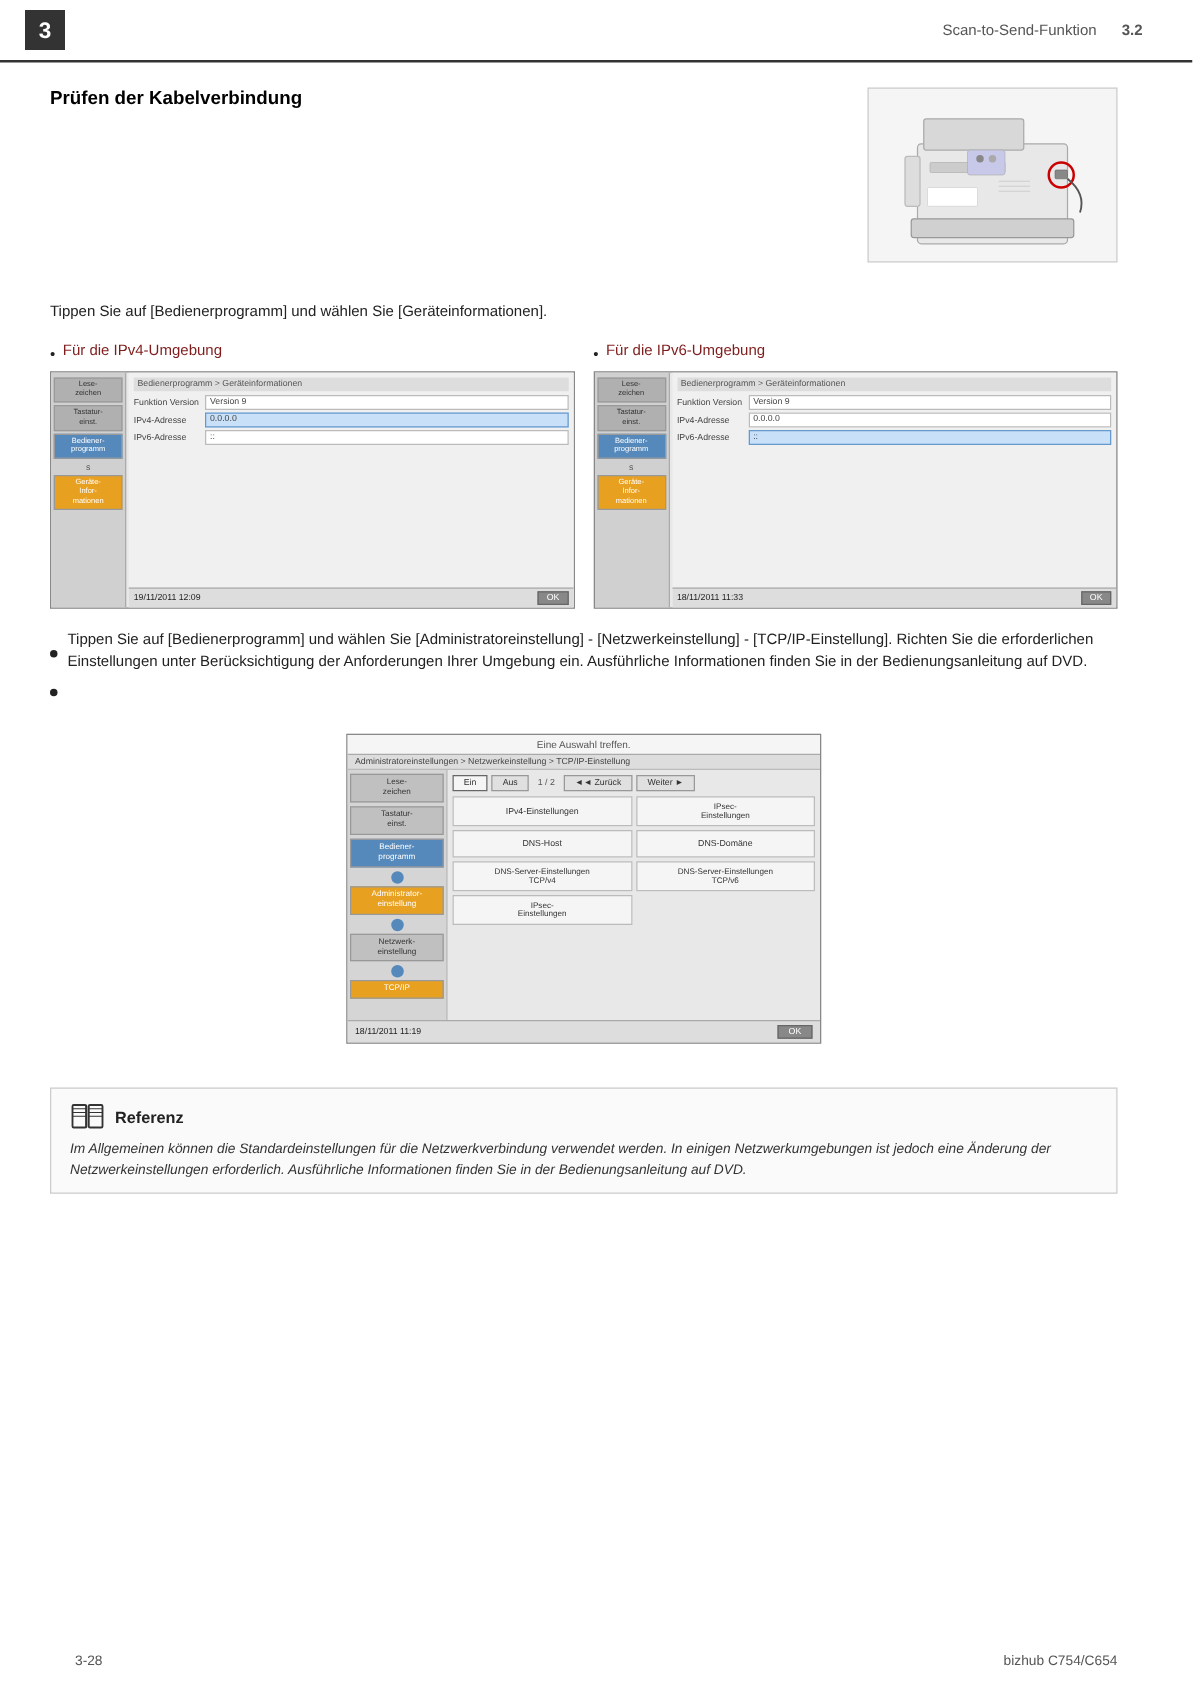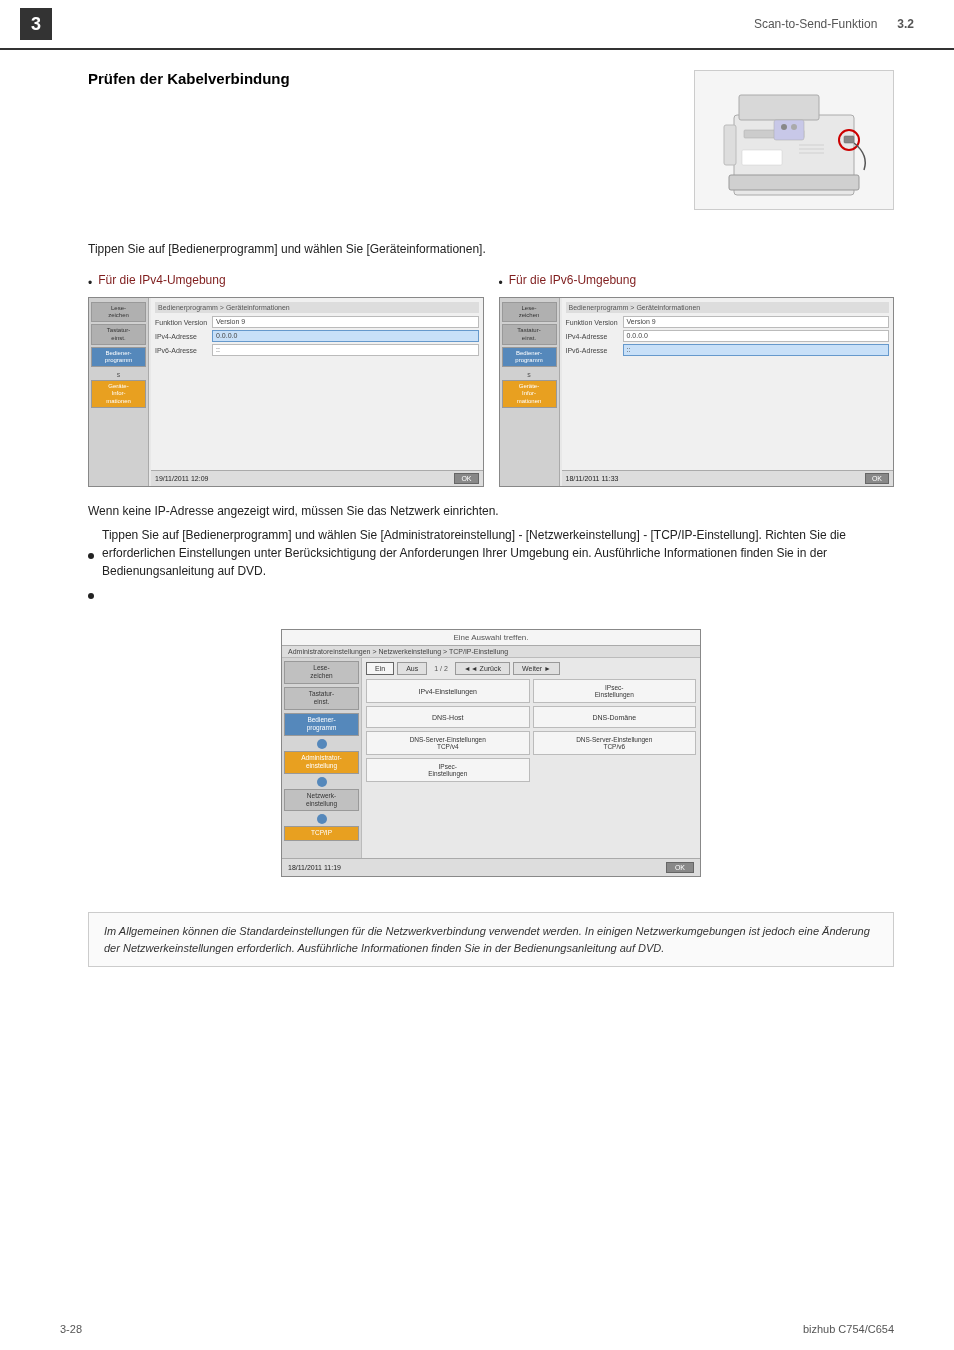--- a/index.html
+++ b/index.html
@@ -50,21 +50,21 @@
       color: #555;
     }
     .header-page {
       font-size: 12px;
       color: #555;
       font-weight: bold;
     }
 
     
     .content {
-      padding: 20px 60px 20px 88px;
+      padding: 20px 60px 20px 40px;
     }
 
     
     .section-title {
       font-size: 15px;
       font-weight: bold;
       margin-bottom: 10px;
       color: #000;
     }
 
@@ -218,21 +218,21 @@
       color: #fff;
       padding: 1px 6px;
       font-size: 7px;
       border: 1px solid #666;
     }
 
     
     .large-screen {
       border: 1px solid #888;
       background: #e8e8e8;
-      width: 420px;
+      width: 380px;
       margin: 15px auto;
       font-size: 9px;
       overflow: hidden;
       position: relative;
     }
     .ls-header {
       background: #f5f5f5;
       border-bottom: 1px solid #aaa;
       padding: 3px 6px;
       font-size: 8px;
@@ -529,21 +529,20 @@
             </div>
           </div>
           <div class="screen-footer">
             <span>18/11/2011  11:33</span>
             <span class="screen-ok-btn">OK</span>
           </div>
         </div>
       </div>
     </div>
 
-    <p class="section-text">Wenn keine IP-Adresse angezeigt wird, müssen Sie das Netzwerk einrichten.</p>
 
     <div class="inline-bullet">
       <span class="dot"></span>
       <span>Tippen Sie auf [Bedienerprogramm] und wählen Sie [Administratoreinstellung] - [Netzwerkeinstellung] - [TCP/IP-Einstellung]. Richten Sie die erforderlichen Einstellungen unter Berücksichtigung der Anforderungen Ihrer Umgebung ein. Ausführliche Informationen finden Sie in der Bedienungsanleitung auf DVD.</span>
     </div>
     <div class="inline-bullet">
       <span class="dot"></span>
     </div>
 
     <div style="display:flex;justify-content:center;margin:15px 0;">
@@ -585,20 +584,37 @@
           </div>
         </div>
         <div class="ls-footer">
           <span>18/11/2011  11:19</span>
           <span class="ls-ok-btn">OK</span>
         </div>
       </div>
     </div>
 
     <div class="referenz-box">
+      <div class="referenz-header">
+        <div class="referenz-icon">
+
+          <svg width="28" height="24" viewBox="0 0 28 24">
+            <rect x="2" y="3" width="11" height="18" rx="1" fill="none" stroke="#333" stroke-width="1.5"></rect>
+            <rect x="15" y="3" width="11" height="18" rx="1" fill="none" stroke="#333" stroke-width="1.5"></rect>
+            <line x1="13" y1="3" x2="13" y2="21" stroke="#333" stroke-width="1.5"></line>
+            <line x1="2" y1="6" x2="13" y2="6" stroke="#333" stroke-width="0.8"></line>
+            <line x1="2" y1="9" x2="13" y2="9" stroke="#333" stroke-width="0.8"></line>
+            <line x1="2" y1="12" x2="13" y2="12" stroke="#333" stroke-width="0.8"></line>
+            <line x1="15" y1="6" x2="26" y2="6" stroke="#333" stroke-width="0.8"></line>
+            <line x1="15" y1="9" x2="26" y2="9" stroke="#333" stroke-width="0.8"></line>
+            <line x1="15" y1="12" x2="26" y2="12" stroke="#333" stroke-width="0.8"></line>
+          </svg>
+        </div>
+        <span class="referenz-title">Referenz</span>
+      </div>
       <p class="referenz-text">Im Allgemeinen können die Standardeinstellungen für die Netzwerkverbindung verwendet werden. In einigen Netzwerkumgebungen ist jedoch eine Änderung der Netzwerkeinstellungen erforderlich. Ausführliche Informationen finden Sie in der Bedienungsanleitung auf DVD.</p>
     </div>
 
   </div>
 </div>
 
 <div class="page-footer">
   <span>3-28</span>
   <span>bizhub C754/C654</span>
 </div>

